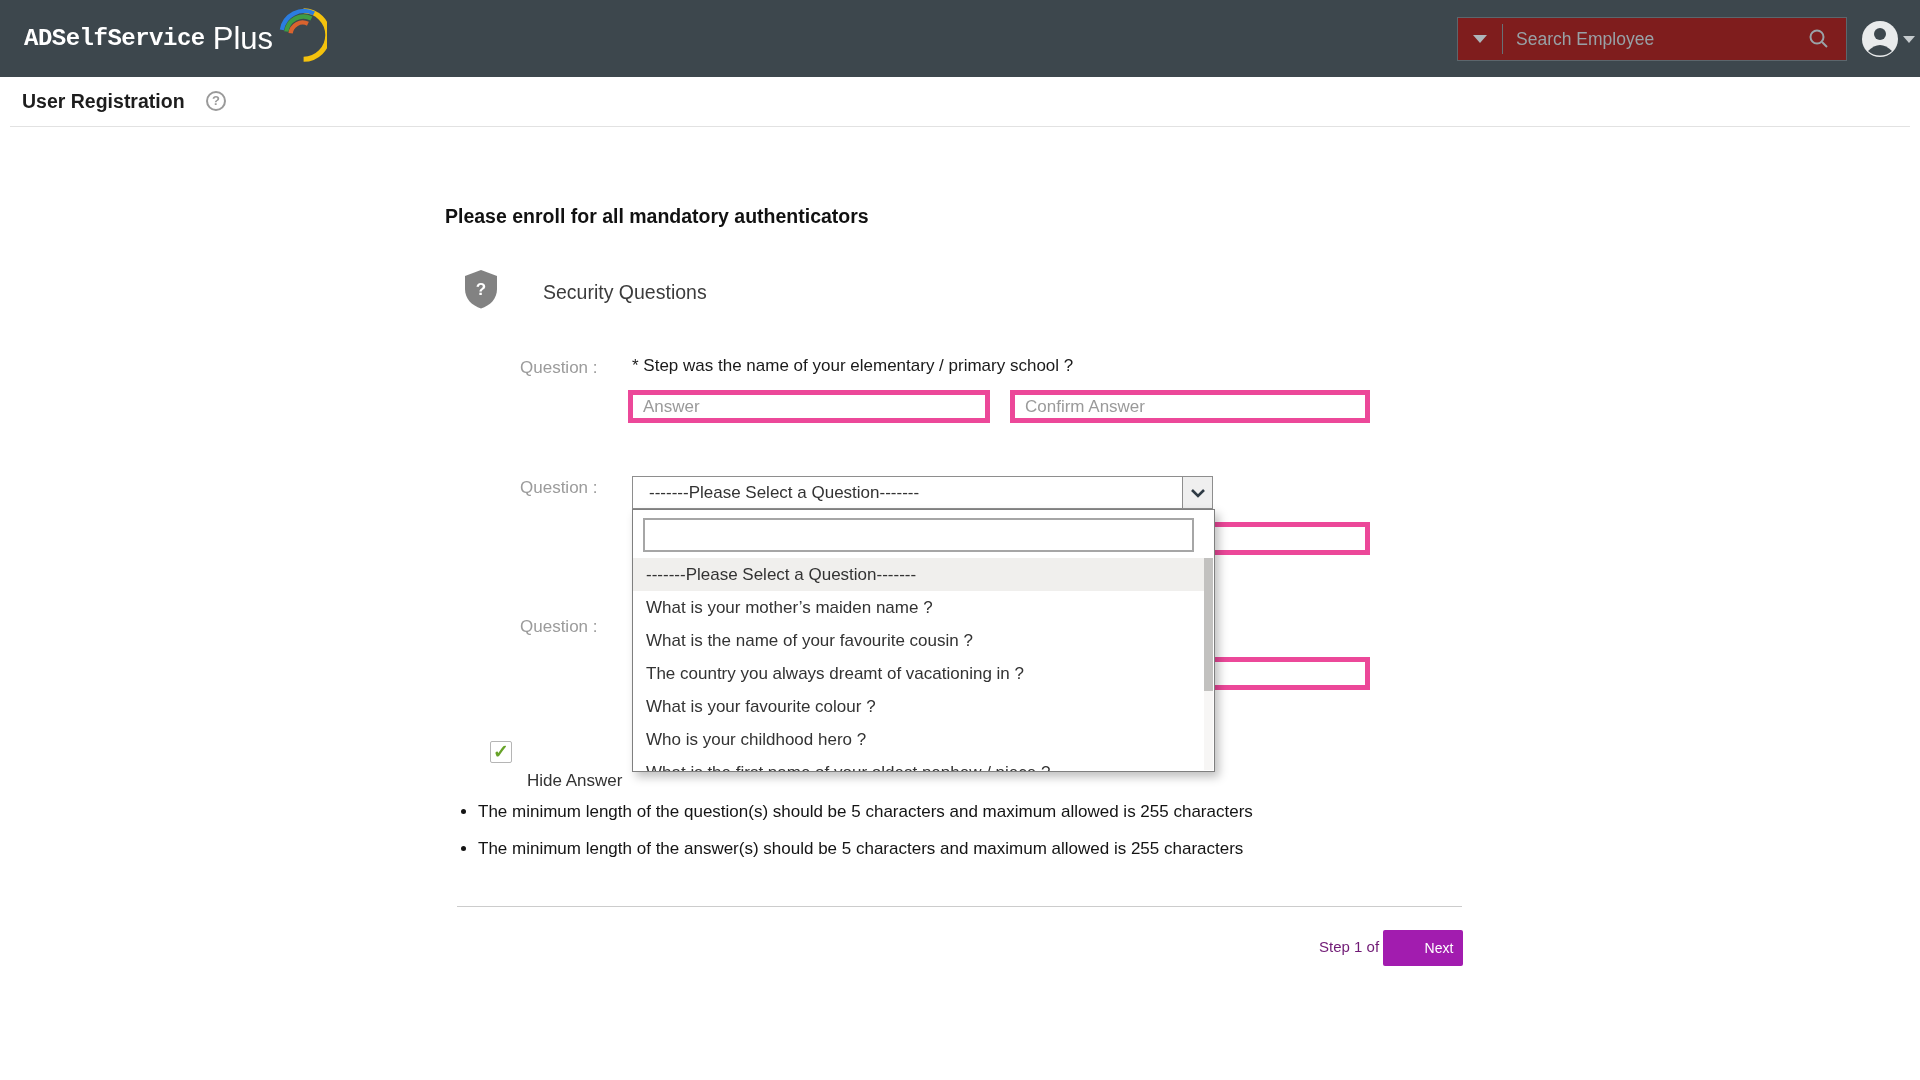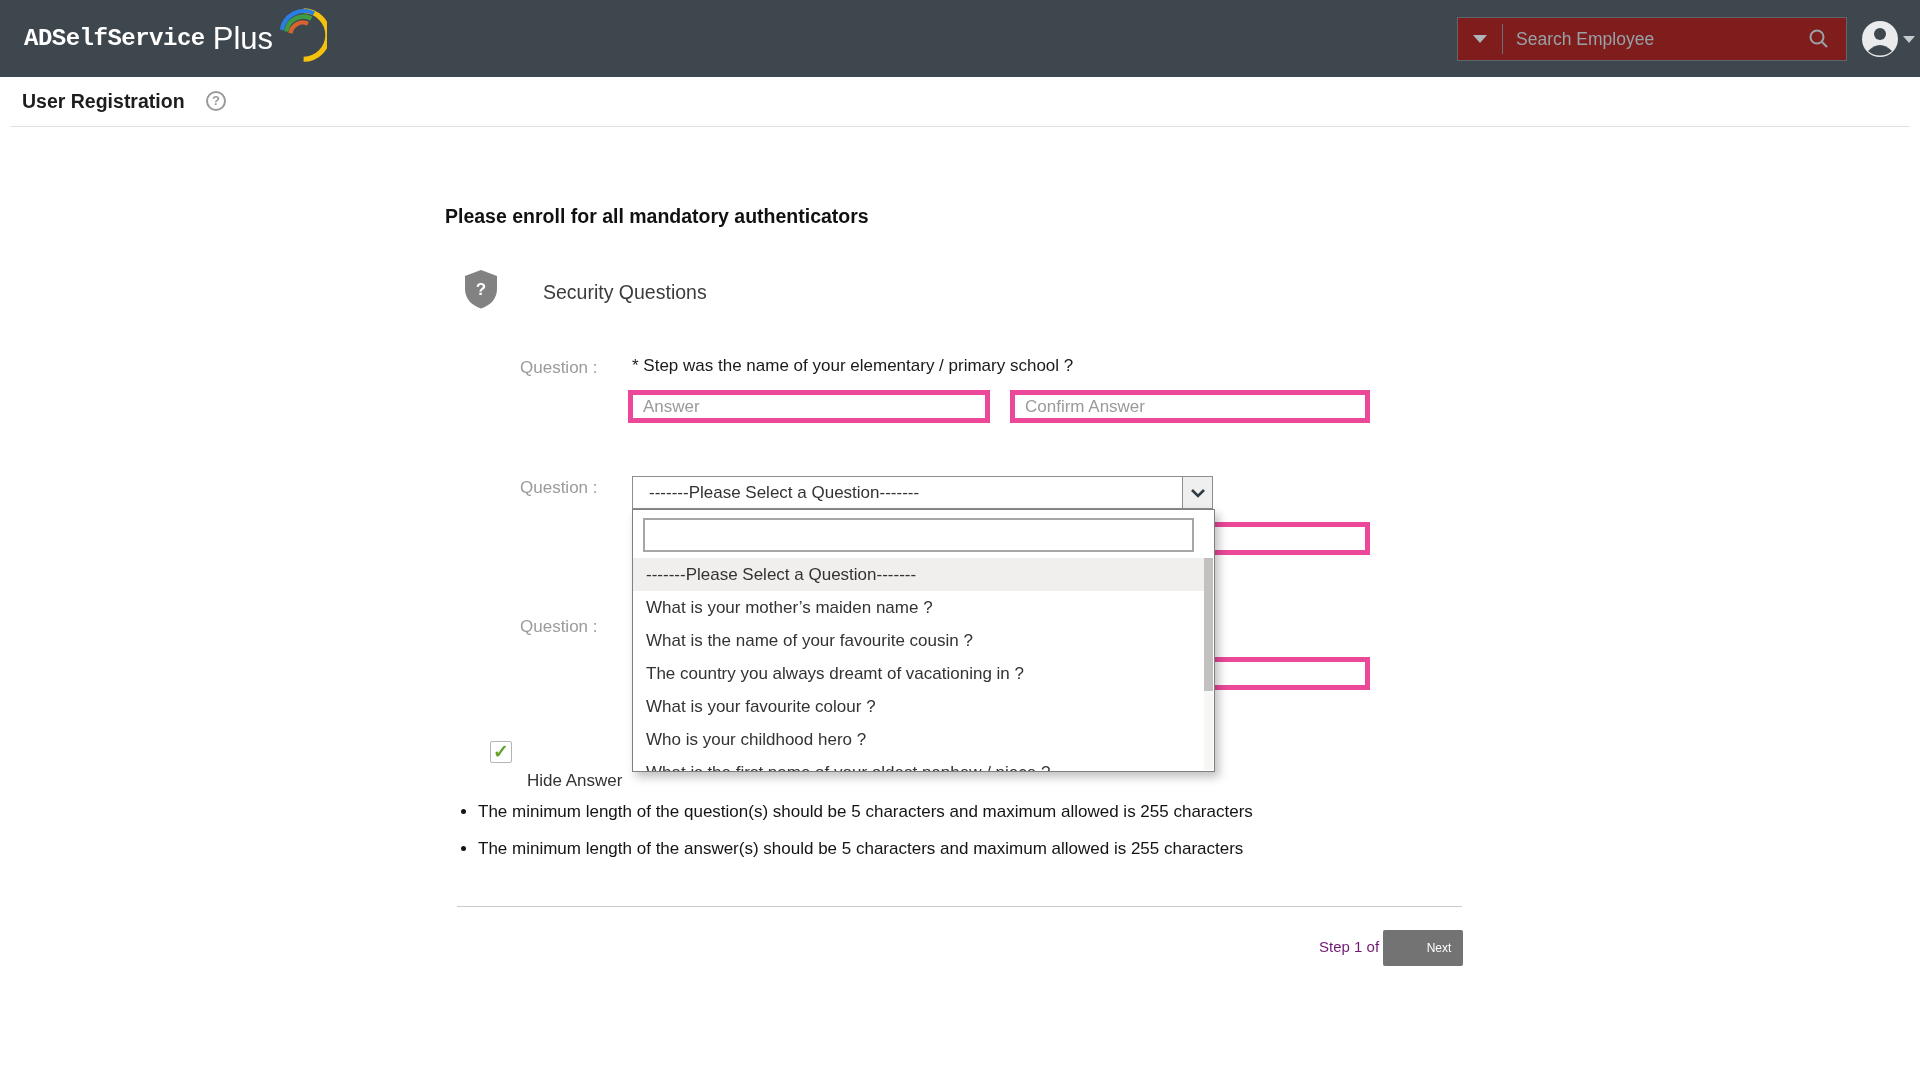--- a/index.html
+++ b/index.html
@@ -82,22 +82,22 @@
   .hide-check .mark { color:#67a329; font-size:19px; font-weight:700; line-height:20px; display:block; }
   .hide-label { position:absolute; left:527px; top:771px; font-size:17px; color:#333; white-space:nowrap; }
 
   
   .notes { position:absolute; left:478px; top:802px; list-style:disc; }
   .notes li { font-size:17px; color:#141414; margin-bottom:17px; }
 
   .divider { position:absolute; left:457px; top:906px; width:1005px; height:1px; background:#cccccc; }
 
   .step-text { position:absolute; left:1319px; top:938px; font-size:15px; color:#701a75; }
-  .next-btn { position:absolute; left:1383px; top:930px; width:80px; height:36px; background:#737373;
-    color:#fff; font-size:12px; border:none; border-radius:2px; cursor:pointer;
+  .next-btn { position:absolute; left:1383px; top:930px; width:80px; height:36px; background:#a21caf;
+    color:#fff; font-size:14px; border:none; border-radius:2px; cursor:pointer;
     font-family:"Liberation Sans", sans-serif;padding-left:32px; }
 </style>
 </head>
 <body>
 
 <div class="navbar">
   <div class="brand">
     <span class="brand-bold">ADSelfService</span>
     <span class="brand-light">Plus</span>
     <svg class="swirl" viewBox="0 0 60 64">

